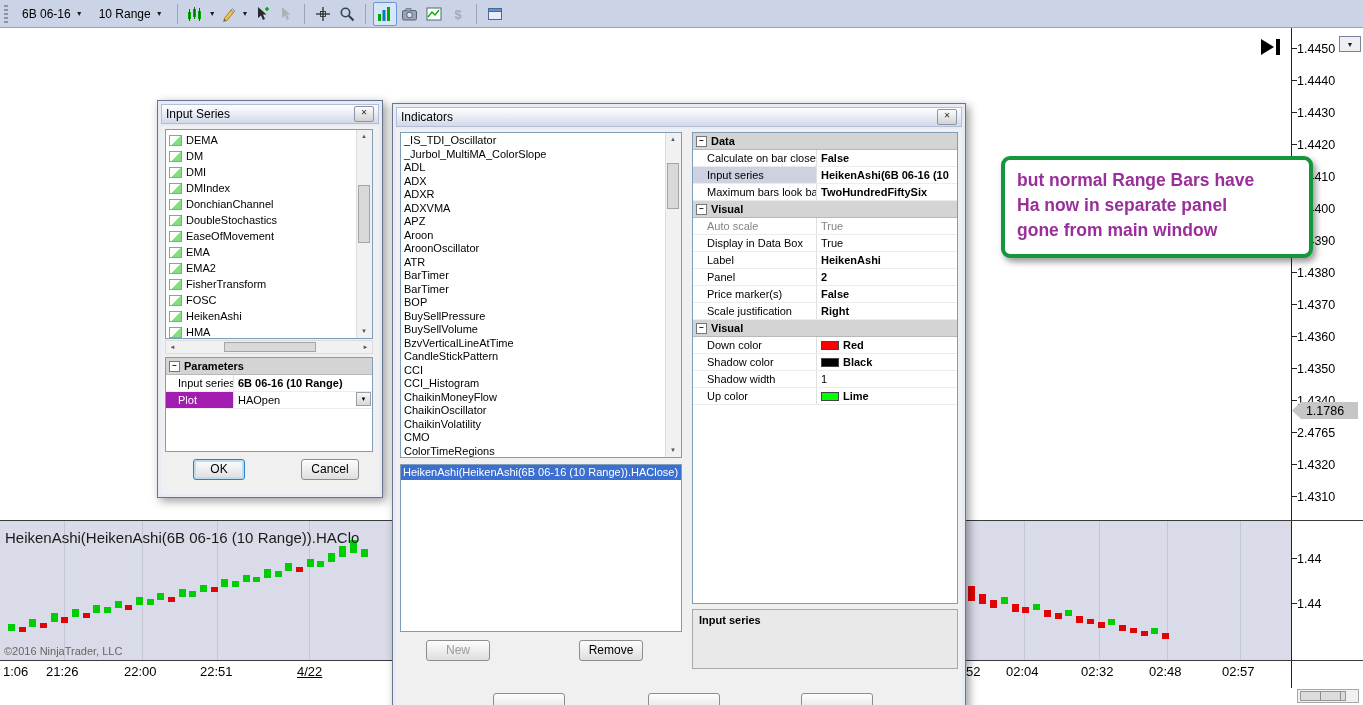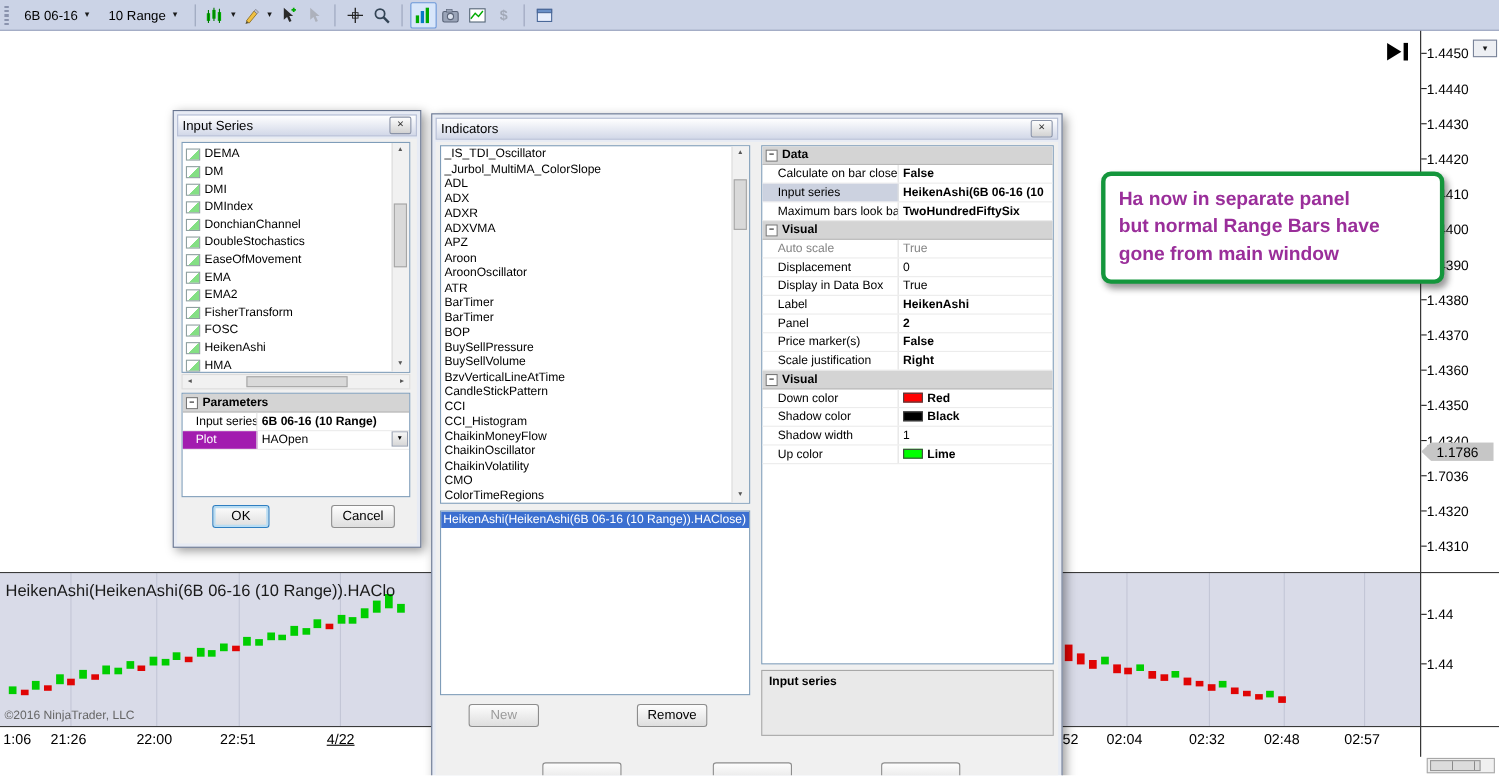--- a/index.html
+++ b/index.html
@@ -286,21 +286,21 @@
       <div class="price-label" style="top: 266px;">1.4380</div>
       <div class="tick" style="top: 304px;"></div>
       <div class="price-label" style="top: 298px;">1.4370</div>
       <div class="tick" style="top: 336px;"></div>
       <div class="price-label" style="top: 330px;">1.4360</div>
       <div class="tick" style="top: 368px;"></div>
       <div class="price-label" style="top: 362px;">1.4350</div>
       <div class="tick" style="top: 400px;"></div>
       <div class="price-label" style="top: 394px;">1.4340</div>
       <div class="tick" style="top: 432px;"></div>
-      <div class="price-label" style="top: 426px;">1.7036</div>
+      <div class="price-label" style="top: 426px;">2.4765</div>
       <div class="tick" style="top: 464px;"></div>
       <div class="price-label" style="top: 458px;">1.4320</div>
       <div class="tick" style="top: 496px;"></div>
       <div class="price-label" style="top: 490px;">1.4310</div>
     </div>
   <div id="price-marker">
     <span>1.1786</span>
   </div>
   <div id="layer-panel2-axis">
       <div class="tick" style="top: 558px;"></div>
@@ -329,22 +329,22 @@
     <span class="bar"></span>
   </div>
   <div id="axis-dd">
     <span class="arr">▼</span>
   </div>
   <div id="hscrollbar">
     <div class="thumb"></div>
   </div>
 
   <div id="annotation">
+      <div>but normal Range Bars have</div>
       <div>Ha now in separate panel</div>
-      <div>but normal Range Bars have</div>
       <div>gone from main window</div>
     </div>
 
   <div class="win" id="input-dlg">
     <div class="titlebar">
       <span>Input Series</span>
       <span class="close-btn">✕</span>
     </div>
     <div class="dlg-body">
       <div class="listbox" id="is-list" style="left:4px;top:3px;width:208px;height:210px;">
@@ -498,24 +498,20 @@
           </div>
           <div class="pg-head">
             <span class="expander">−</span>
             <span>Visual</span>
           </div>
           <div class="pg-row">
             <div class="pg-label muted">Auto scale</div>
             <div class="pg-value muted"><span>True</span></div>
           </div>
           <div class="pg-row">
-            <div class="pg-label">Displacement</div>
-            <div class="pg-value"><span>0</span></div>
-          </div>
-          <div class="pg-row">
             <div class="pg-label">Display in Data Box</div>
             <div class="pg-value"><span>True</span></div>
           </div>
           <div class="pg-row">
             <div class="pg-label">Label</div>
             <div class="pg-value bold"><span>HeikenAshi</span></div>
           </div>
           <div class="pg-row">
             <div class="pg-label">Panel</div>
             <div class="pg-value bold"><span>2</span></div>

